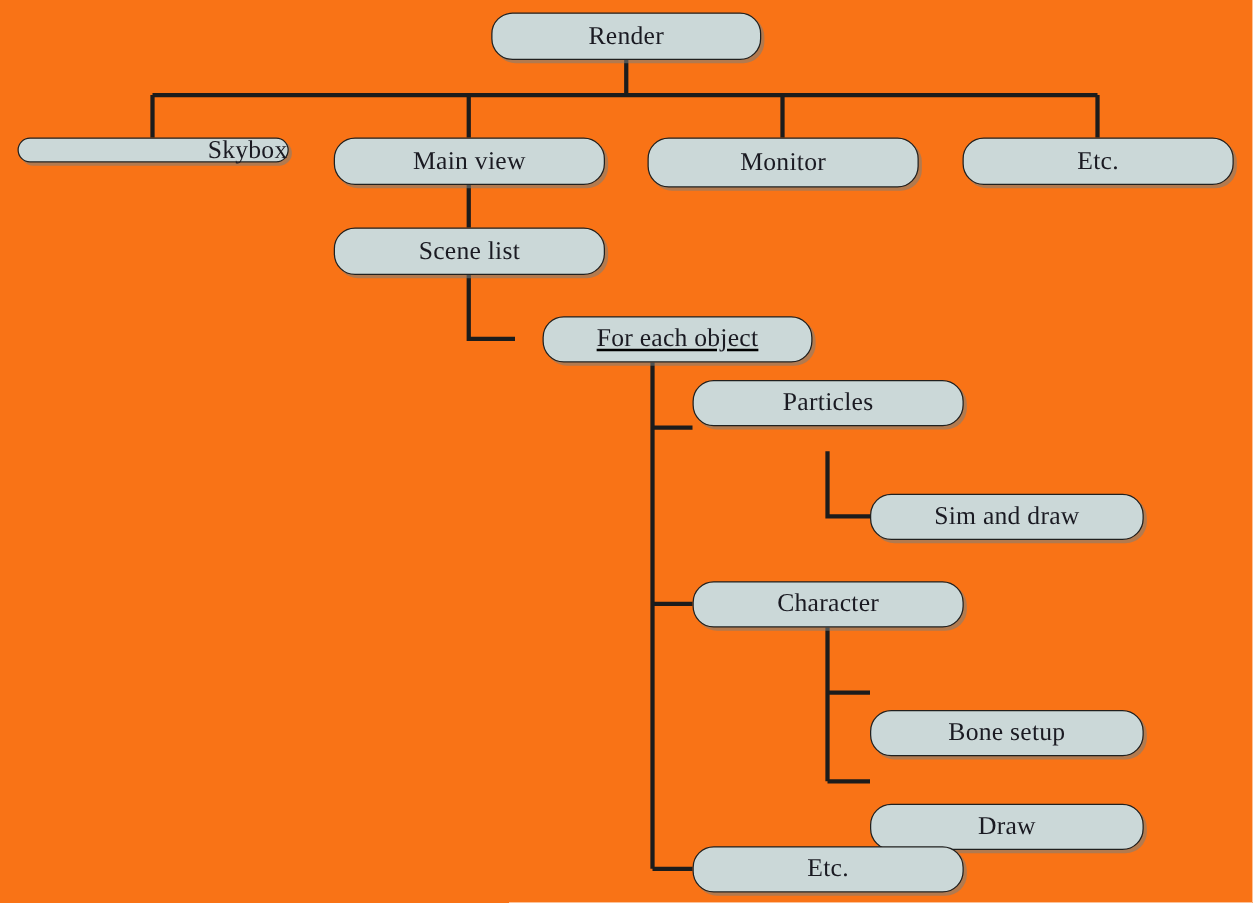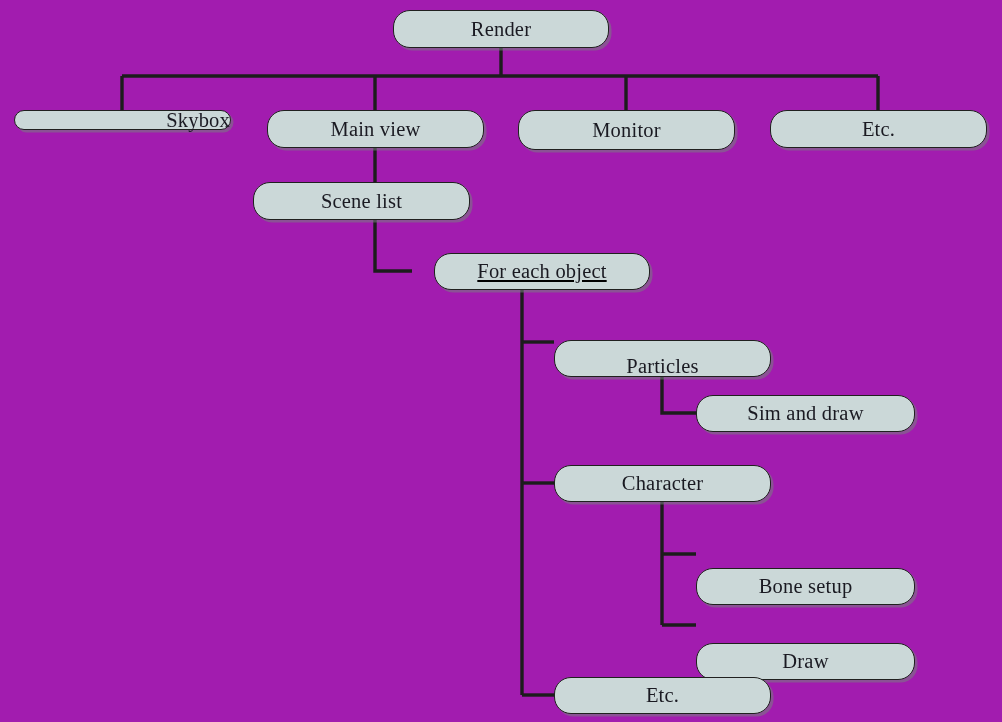--- a/index.html
+++ b/index.html
@@ -8,21 +8,21 @@
     padding: 0;
     background: #ffffff;
   }
   body {
     font-family: "Liberation Serif", "DejaVu Serif", serif;
   }
   #diagram-root {
     position: relative;
     width: 1002px;
     height: 722px;
-    background: #a21caf;
+    background: #f97316;
     overflow: hidden;
   }
   #diagram-svg {
     position: absolute;
     left: 0;
     top: 0;
     width: 1002px;
     height: 722px;
   }
   .node-box {
@@ -95,29 +95,29 @@
   </div>
 
   <div class="node-box" style="left:518px; top:110px; width:217px; height:40px;">
     <span class="node-label">Monitor</span>
   </div>
 
   <div class="node-box" style="left:770px; top:110px; width:217px; height:38px;">
     <span class="node-label">Etc.</span>
   </div>
 
-  <div class="node-box" style="left:253px; top:182px; width:217px; height:38px;align-items:center;">
+  <div class="node-box" style="left:267px; top:182px; width:217px; height:38px;align-items:center;">
     <span class="node-label">Scene list</span>
   </div>
 
   <div class="node-box" style="left:434px; top:253px; width:216px; height:37px;text-decoration:underline;">
     <span class="node-label">For each object</span>
   </div>
 
-  <div class="node-box" style="left:554px; top:340px; width:217px; height:37px;align-items:flex-end;">
+  <div class="node-box" style="left:554px; top:304px; width:217px; height:37px;">
     <span class="node-label">Particles</span>
   </div>
 
   <div class="node-box" style="left:696px; top:395px; width:219px; height:37px;">
     <span class="node-label">Sim and draw</span>
   </div>
 
   <div class="node-box" style="left:554px; top:465px; width:217px; height:37px;">
     <span class="node-label">Character</span>
   </div>

